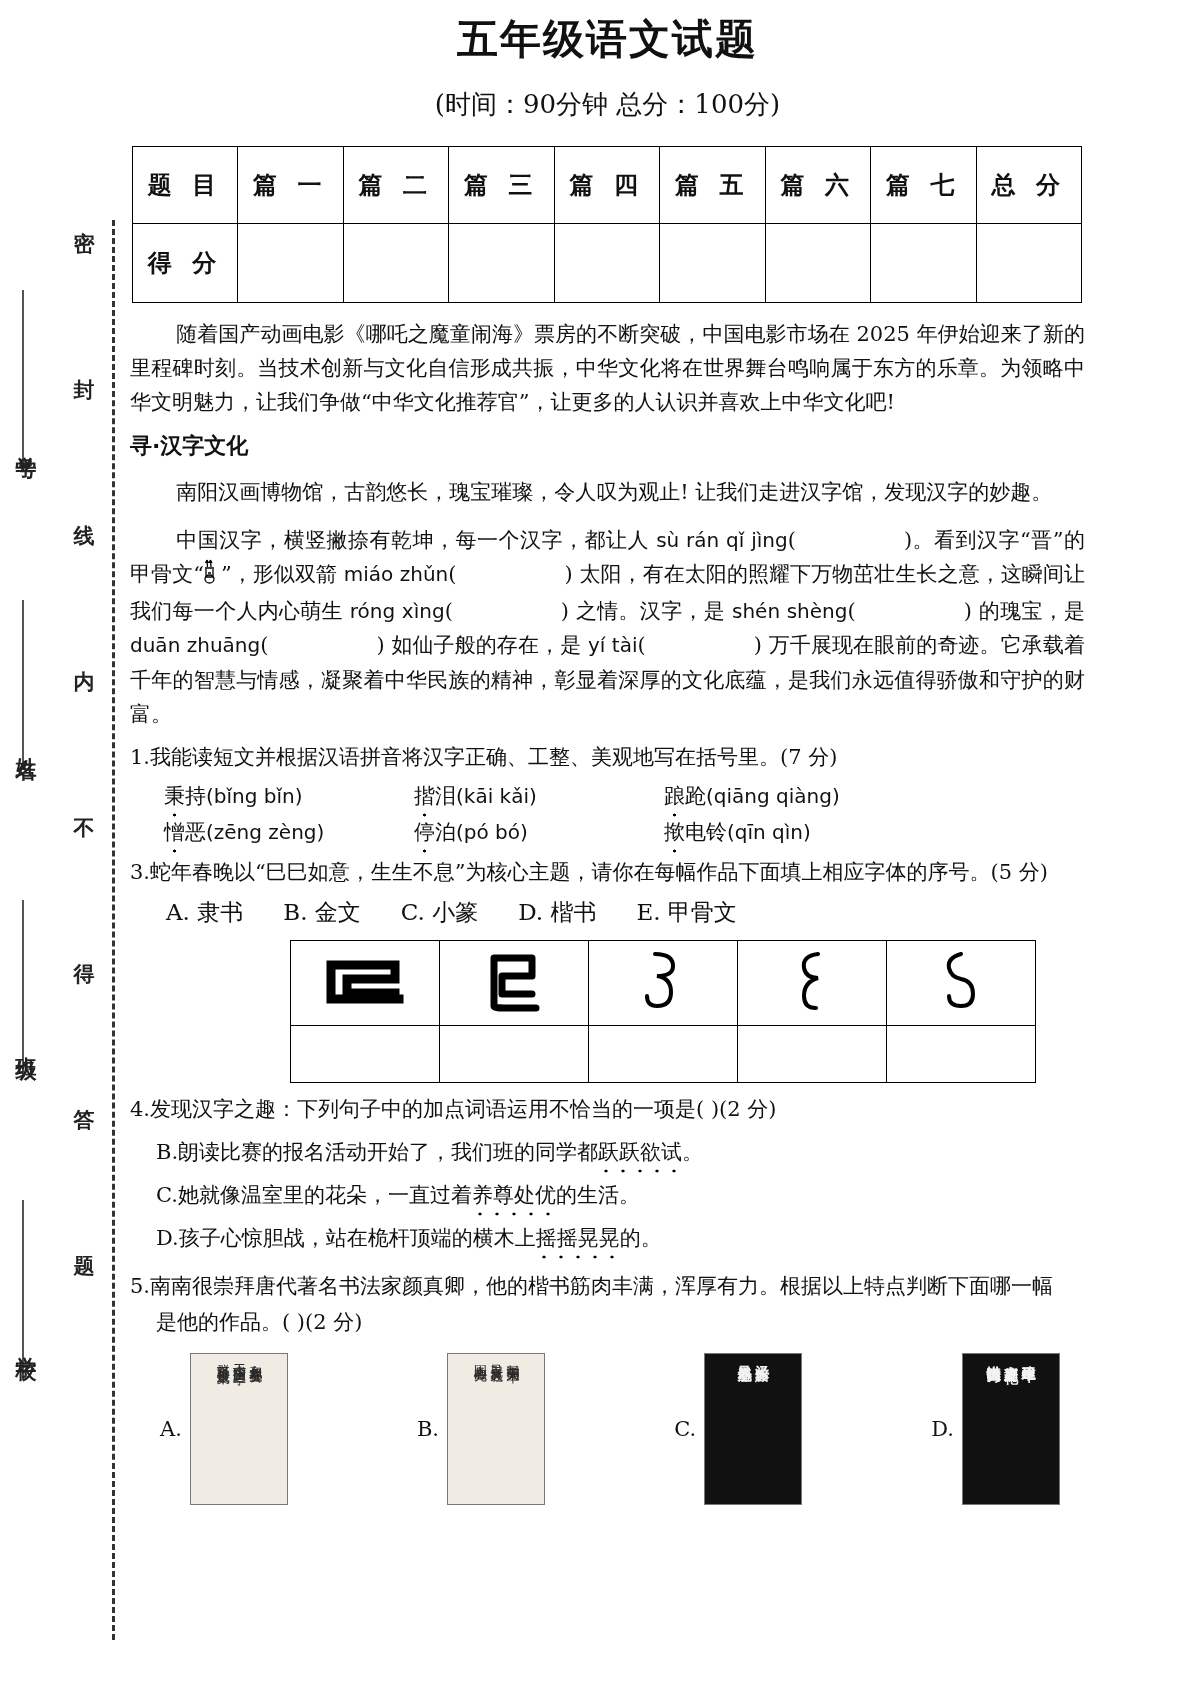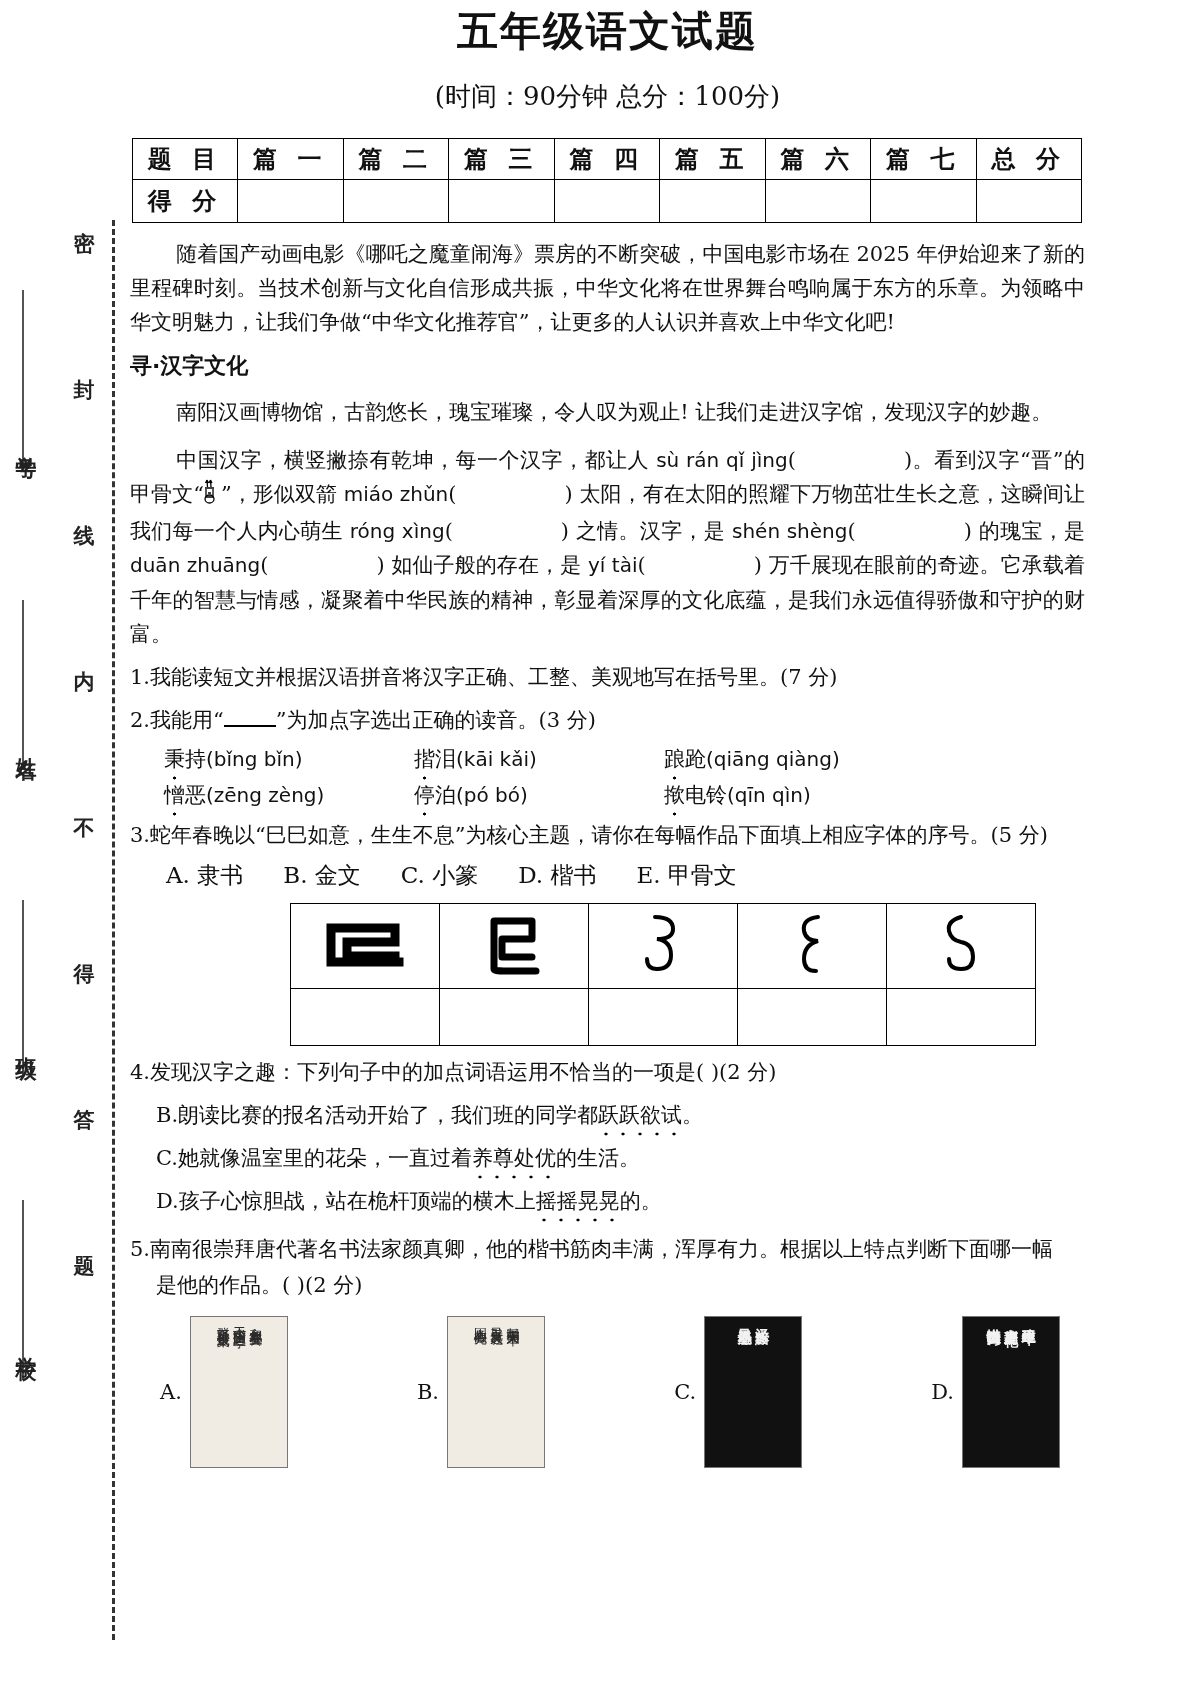--- a/index.html
+++ b/index.html
@@ -41,39 +41,39 @@
   
   .content{position:absolute;left:130px;top:0;width:955px;}
 
   .title1{
     text-align:center;margin-top:78px;
     font-size:43px;font-weight:bold;letter-spacing:1px;
     font-family:"DejaVu Sans","Liberation Sans",sans-serif;
     line-height:1.18;
   }
   .title2{
-    text-align:center;margin-top:4px;
+    text-align:center;margin-top:12px;
     font-size:41px;font-weight:bold;letter-spacing:2px;
     font-family:"DejaVu Sans","Liberation Sans",sans-serif;
   }
   .subtitle{
     text-align:center;margin-top:20px;
     font-size:26px;
     font-family:"DejaVu Serif","Liberation Serif",serif;
   }
 
   table.score{
     border-collapse:collapse;margin:24px 0 0 2px;width:950px;
     table-layout:fixed;
   }
   table.score td{
     border:1.6px solid #000;height:34px;text-align:center;
     font-size:24px;font-weight:700;letter-spacing:6px;
     font-family:"DejaVu Serif","Liberation Serif",serif;
-    padding:3px 0;
+    padding:21px 0;
   }
   table.score tr.blank td{height:36px;}
   table.score td.first{width:104px;}
 
   p.para{
     font-size:21px;line-height:1.62;margin:14px 0 0 0;
     text-align:justify;letter-spacing:0px;
   }
   p.para.indent{text-indent:2.2em;}
   .sec-head{
@@ -213,23 +213,20 @@
       <span>中国汉字，横竖撇捺有乾坤，每一个汉字，都让人 </span><span class="pinyin">sù rán qǐ jìng</span>(<span class="blankline"></span>)<span>。看到汉字“晋”的甲骨文“</span><span class="oracle"><svg width="17" height="26" viewBox="0 0 17 26">
             <path d="M3 1 L3.5 8 M3 1 L1.5 4 M3 1 L4.5 4 M6.5 1 L7 8 M6.5 1 L5 4 M6.5 1 L8 4 M1 9 h9 M2 10 v8 h7 v-8 M4 14 h3" stroke="#000" stroke-width="1.3" fill="none"></path>
             <ellipse cx="5.5" cy="20" rx="4.5" ry="4" stroke="#000" stroke-width="1.3" fill="none"></ellipse>
           </svg></span><span>”，形似双箭 </span><span class="pinyin">miáo zhǔn</span>(<span class="blankline"></span>)<span> 太阳，有在太阳的照耀下万物茁壮生长之意，这瞬间让我们每一个人内心萌生 </span><span class="pinyin">róng xìng</span>(<span class="blankline"></span>)<span> 之情。汉字，是 </span><span class="pinyin">shén shèng</span>(<span class="blankline"></span>)<span> 的瑰宝，是 </span><span class="pinyin">duān zhuāng</span>(<span class="blankline"></span>)<span> 如仙子般的存在，是 </span><span class="pinyin">yí tài</span>(<span class="blankline"></span>)<span> 万千展现在眼前的奇迹。它承载着千年的智慧与情感，凝聚着中华民族的精神，彰显着深厚的文化底蕴，是我们永远值得骄傲和守护的财富。</span>
     </p>
 
     <p class="qline">
       <span>1.</span><span>我能读短文并根据汉语拼音将汉字正确、工整、美观地写在括号里。(7 分)</span>
     </p>
 
-    <p class="qline">
-      <span>2.</span><span>我能用“</span><span style="display:inline-block;width:52px;border-bottom:2px solid #000;"></span><span>”为加点字选出正确的读音。(3 分)</span>
-    </p>
 
     <div class="opt-row">
       <div class="cell"><span class="dotword">秉</span><span>持</span><span class="pinyin">(bǐng   bǐn)</span></div>
       <div class="cell"><span class="dotword">揩</span><span>泪</span><span class="pinyin">(kāi   kǎi)</span></div>
       <div class="cell wide"><span class="dotword">踉</span><span>跄</span><span class="pinyin">(qiāng   qiàng)</span></div>
     </div>
 
     <div class="opt-row">
       <div class="cell"><span class="dotword">憎</span><span>恶</span><span class="pinyin">(zēng   zèng)</span></div>
       <div class="cell"><span class="dotword">停</span><span>泊</span><span class="pinyin">(pó   bó)</span></div>

